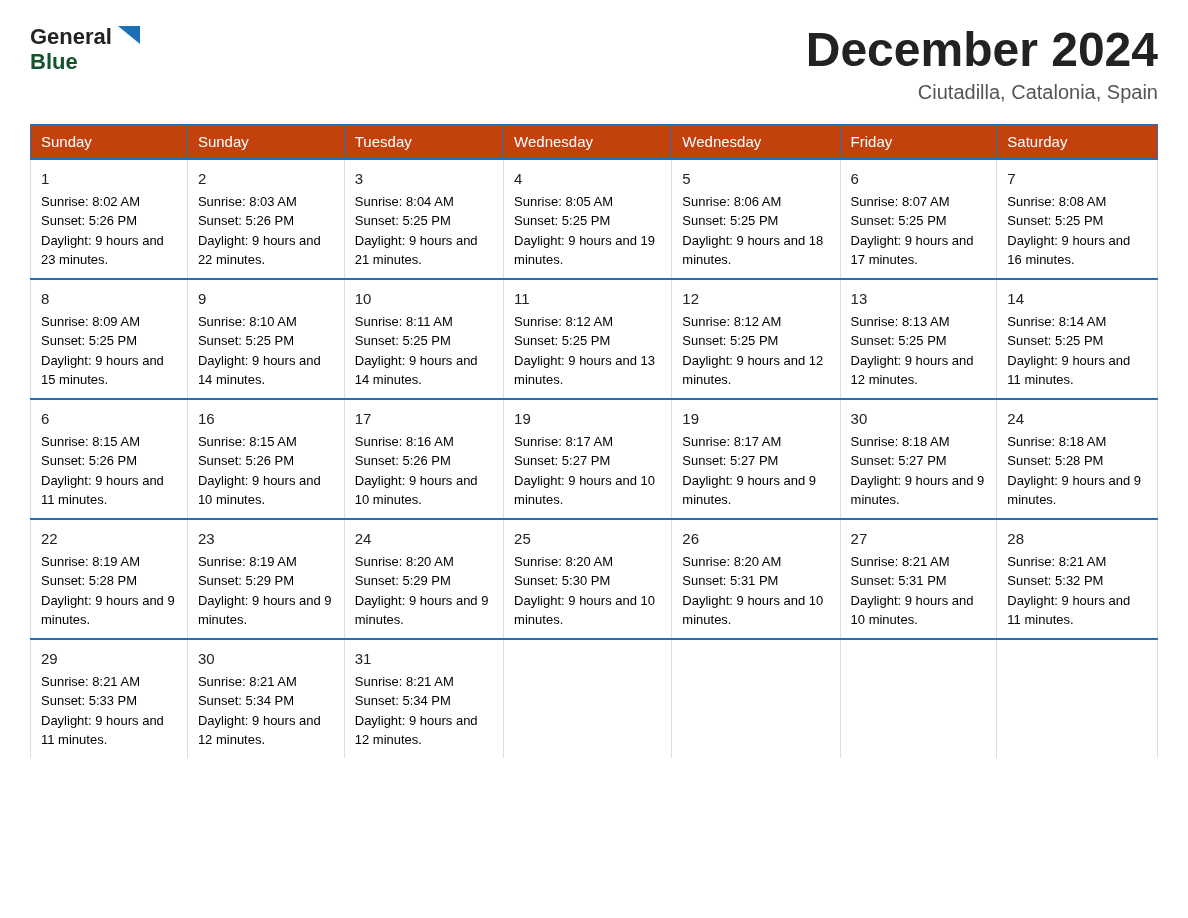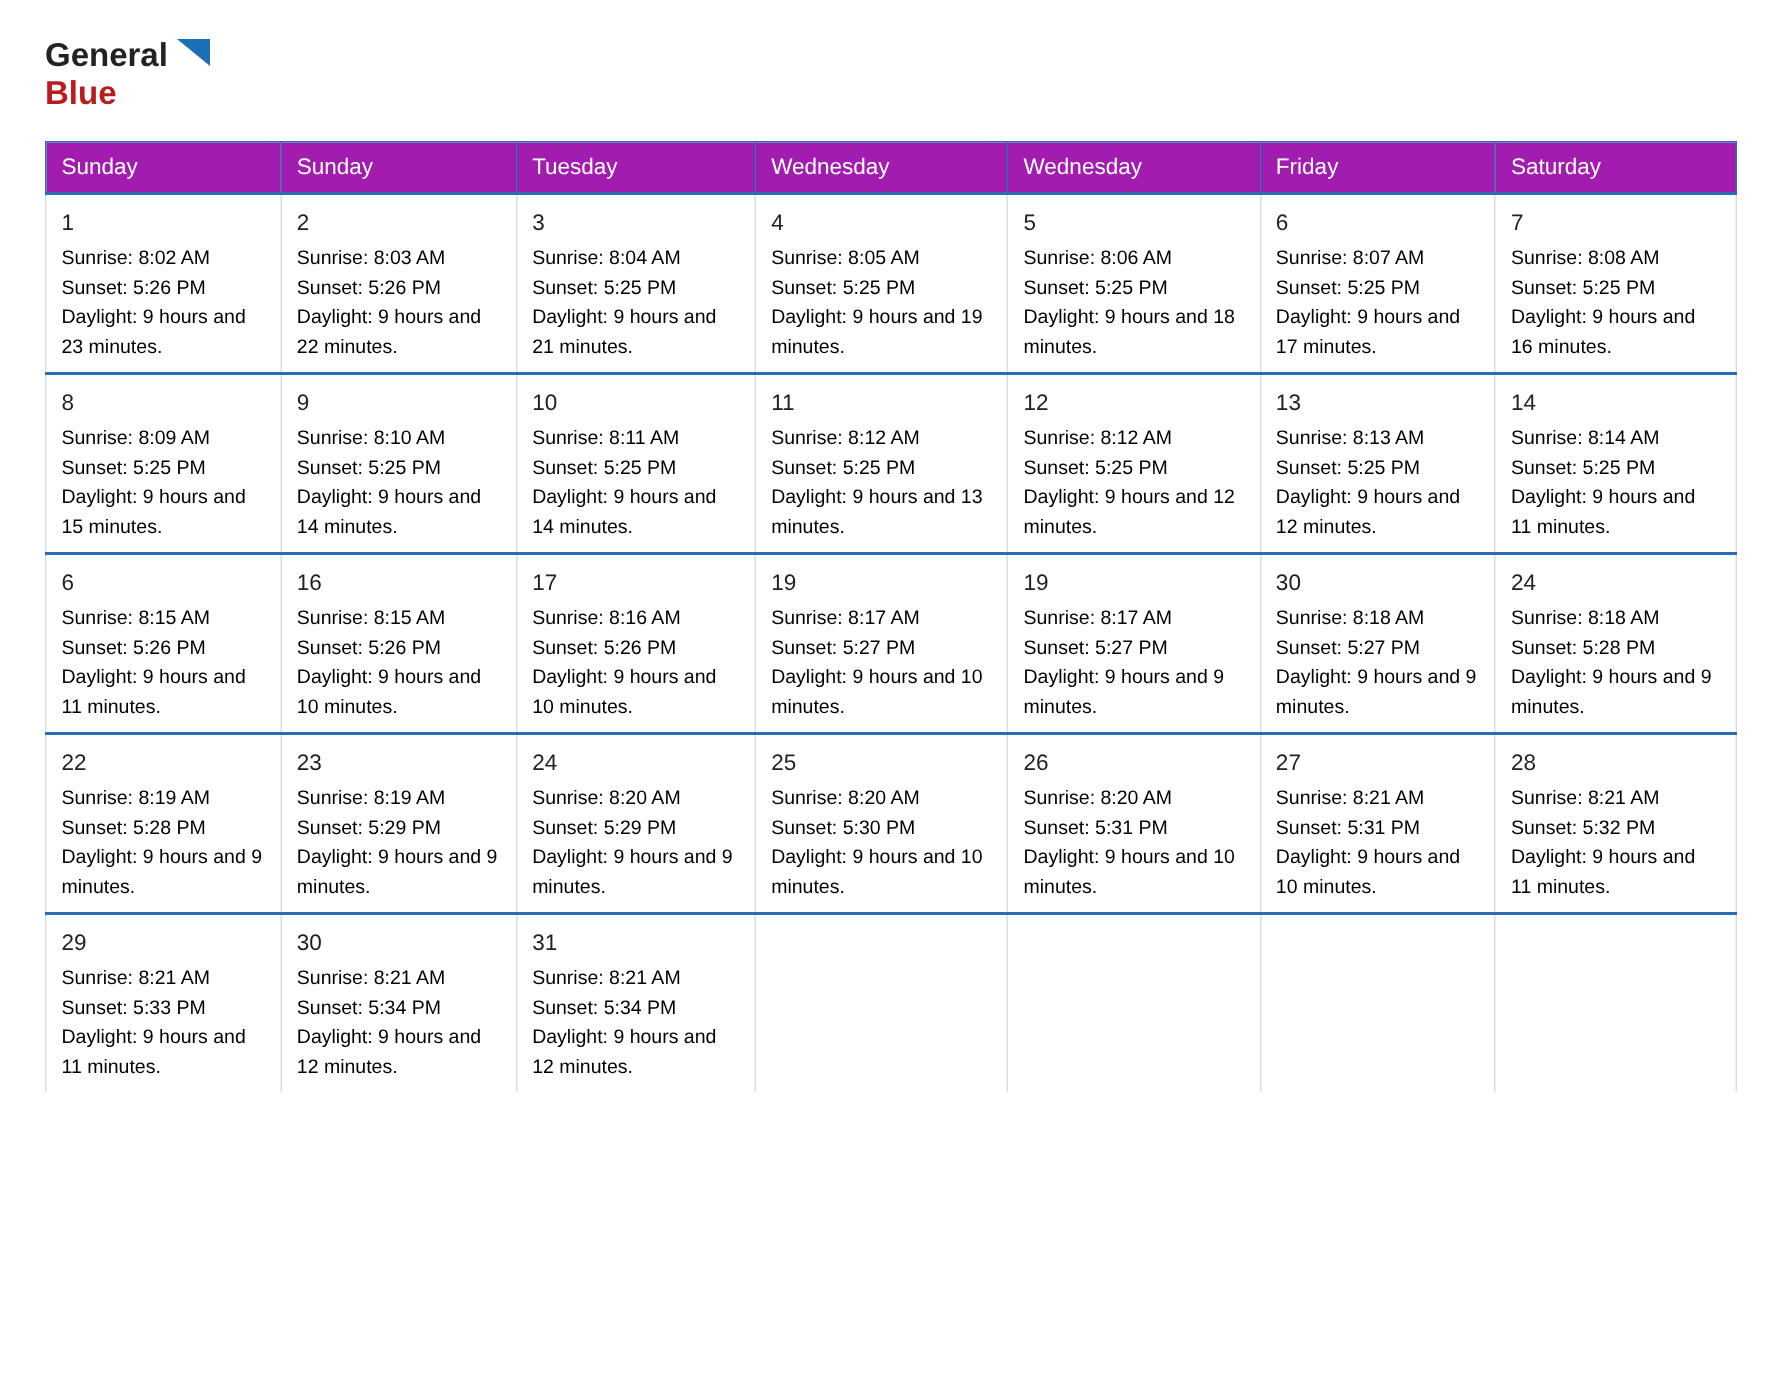--- a/index.html
+++ b/index.html
@@ -40,21 +40,21 @@
       font-size: 20px;
       color: #555;
       margin-top: 4px;
     }
     table {
       width: 100%;
       border-collapse: collapse;
       font-size: 13.5px;
     }
     thead tr th {
-      background: #a21caf;
+      background: #c2410c;
       color: #fff;
       font-weight: normal;
       font-size: 15px;
       padding: 8px 10px;
       text-align: left;
       border: 1px solid #2a6db5;
     }
     tbody tr {
       border-top: 2px solid #2a6db5;
     }
@@ -90,23 +90,27 @@
 <div class="header-row">
   <div class="logo">
     <div>
       <div style="display:flex;align-items:center;">
         <span class="logo-text">General</span>
         <svg width="30" height="30" viewBox="0 0 30 30" style="margin-left:2px;margin-top:-4px;">
           <polygon points="4,6 26,6 26,24" fill="#1a6fb5"></polygon>
         </svg>
       </div>
       <div>
-        <span class="logo-text" style="color:#b91c1c;">Blue</span>
+        <span class="logo-text" style="color:#14532d;">Blue</span>
       </div>
     </div>
+  </div>
+  <div class="title-block">
+    <div class="main-title">December 2024</div>
+    <div class="subtitle">Ciutadilla, Catalonia, Spain</div>
   </div>
 </div>
 
 <table>
   <thead>
     <tr>
     <th>Sunday</th>
         <th>Sunday</th>
         <th>Tuesday</th>
         <th>Wednesday</th>

